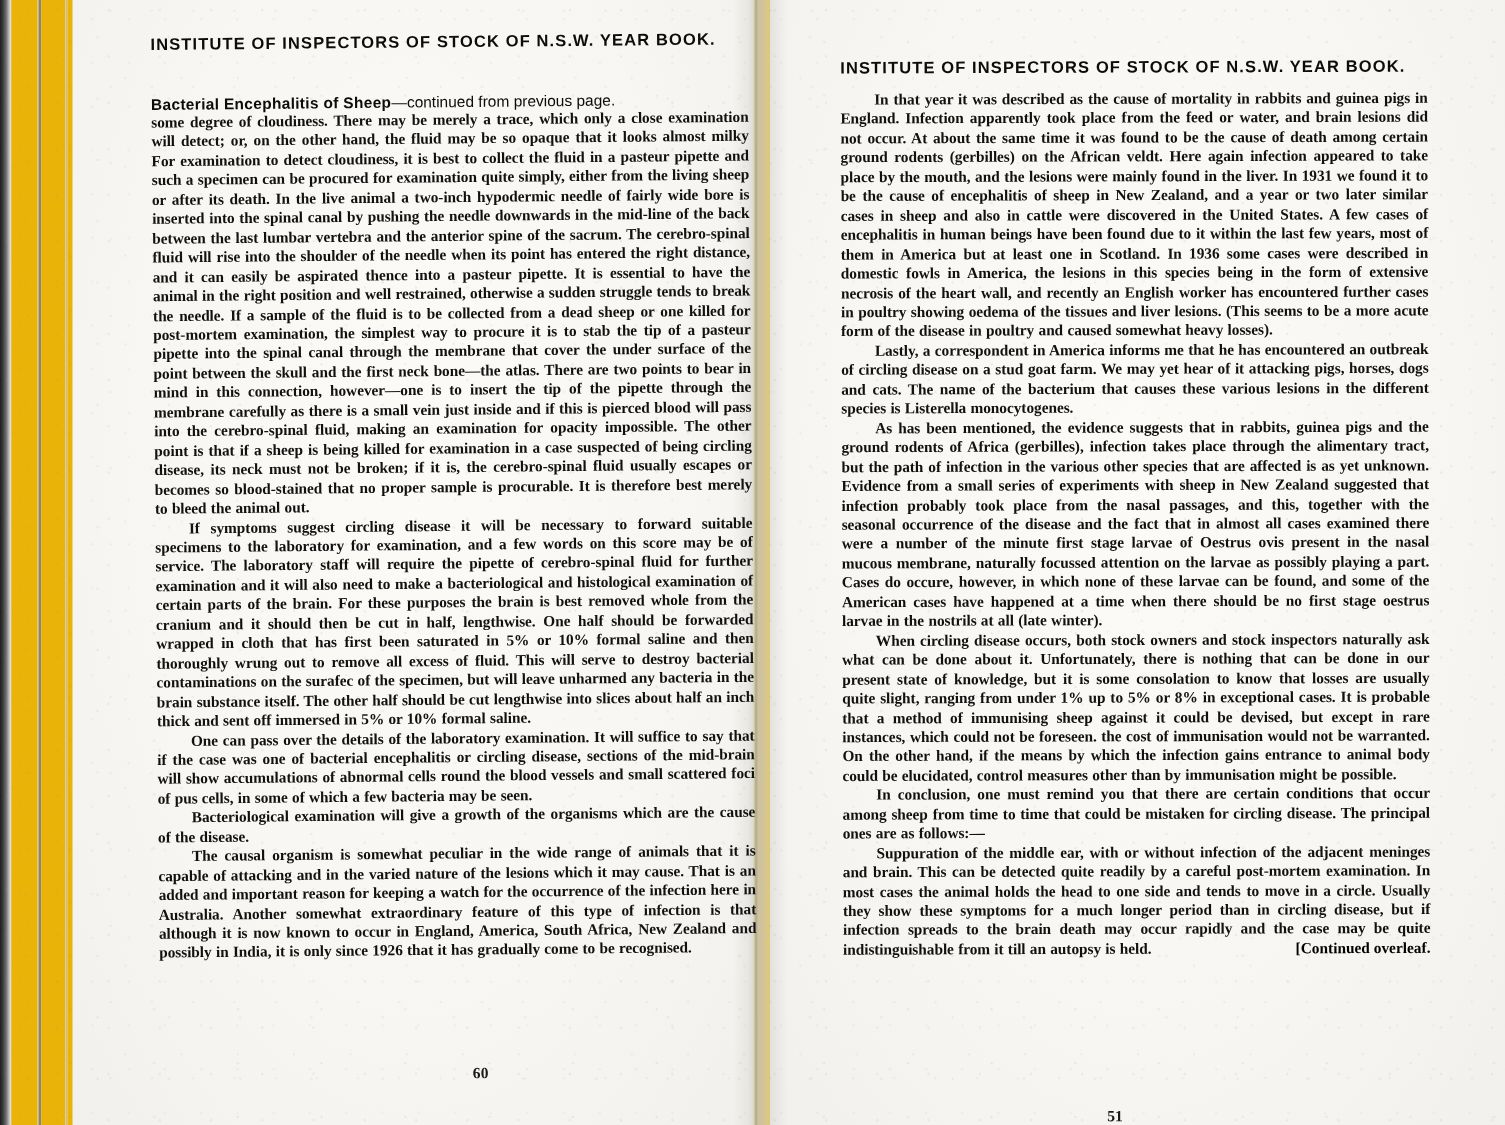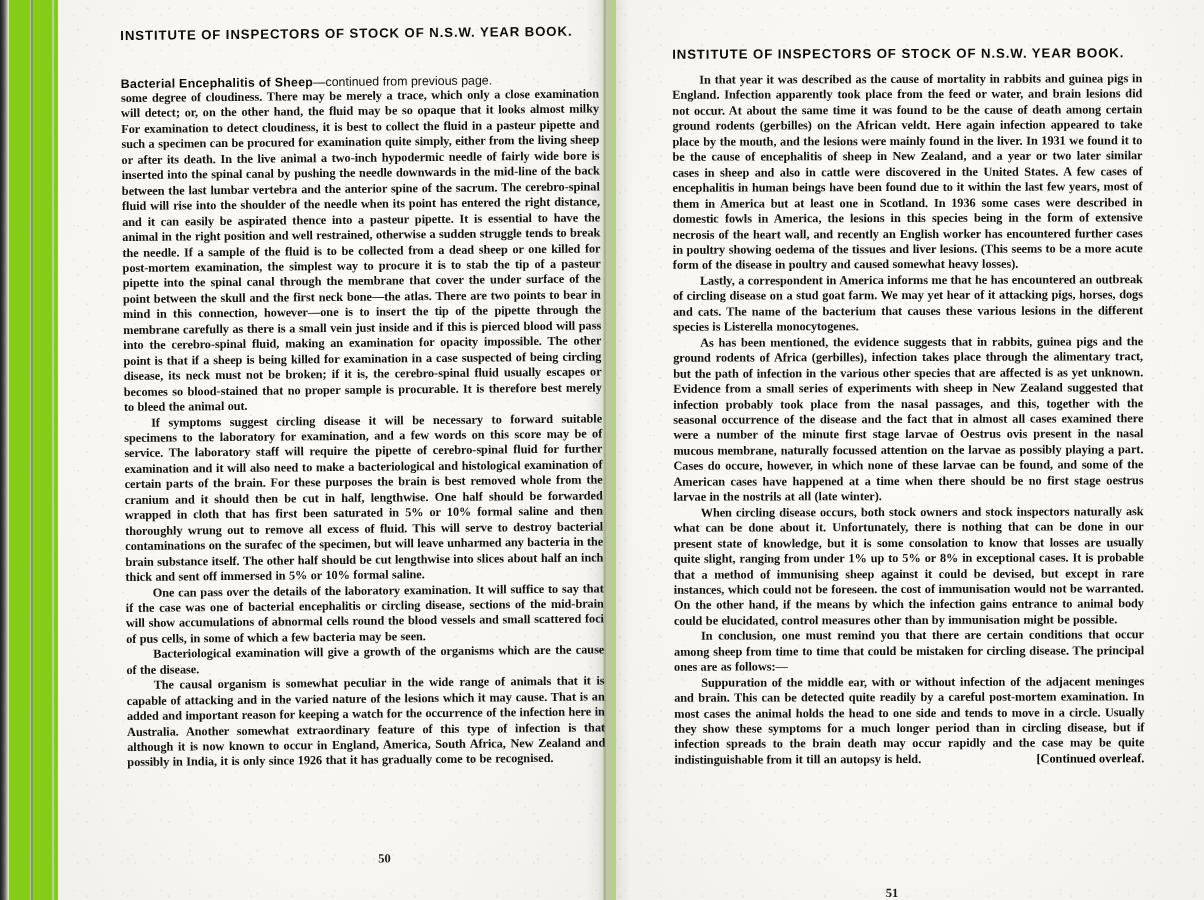--- a/index.html
+++ b/index.html
@@ -5,21 +5,21 @@
   html, body {
     margin: 0;
     padding: 0;
     background: #ffffff;
   }
   #scan {
     position: relative;
     width: 1204px;
     height: 900px;
     overflow: hidden;
-    background: #84cc16;
+    background: #eab308;
     font-family: "Liberation Sans", sans-serif;
   }
 
   
   .scan-edge-dark {
     position: absolute;
     top: 0; left: 0;
     width: 9px; height: 900px;
     background: linear-gradient(to right,
        #1d1d1d 0%, #3a3a3a 25%, #6e6e6e 55%, #c9c9c9 85%, #ececec 100%);
@@ -175,21 +175,21 @@
         <span>Bacterial Encephalitis of Sheep</span><span class="cont">—continued from previous page.</span>
       </div>
 
       <p class="body">some degree of cloudiness. There may be merely a trace, which only a close examination will detect; or, on the other hand, the fluid may be so opaque that it looks almost milky  For examination to detect cloudiness, it is best to collect the fluid in a pasteur pipette and such a specimen can be procured for examination quite simply, either from the living sheep or after its death.  In the live animal a two-inch hypodermic needle of fairly wide bore is inserted into the spinal canal by pushing the needle downwards in the mid-line of the back between the last lumbar vertebra and the anterior spine of the sacrum.  The cerebro-spinal fluid will rise into the shoulder of the needle when its point has entered the right distance, and it can easily be aspirated thence into a pasteur pipette.  It is essential to have the animal in the right position and well restrained, otherwise a sudden struggle tends to break the needle.  If a sample of the fluid is to be collected from a dead sheep or one killed for post-mortem examination, the simplest way to procure it is to stab the tip of a pasteur pipette into the spinal canal through the membrane that cover the under surface of the point between the skull and the first neck bone—the atlas.  There are two points to bear in mind in this connection, however—one is to insert the tip of the pipette through the membrane carefully as there is a small vein just inside and if this is pierced blood will pass into the cerebro-spinal fluid, making an examination for opacity impossible.  The other point is that if a sheep is being killed for examination in a case suspected of being circling disease, its neck must not be broken; if it is, the cerebro-spinal fluid usually escapes or becomes so blood-stained that no proper sample is procurable.  It is therefore best merely to bleed the animal out.</p>
       <p class="body indent">If symptoms suggest circling disease it will be necessary to forward suitable specimens to the laboratory for examination, and a few words on this score may be of service.  The laboratory staff will require the pipette of cerebro-spinal fluid for further examination and it will also need to make a bacteriological and histological examination of certain parts of the brain.  For these purposes the brain is best removed whole from the cranium and it should then be cut in half, lengthwise.  One half should be forwarded wrapped in cloth that has first been saturated in 5% or 10% formal saline and then thoroughly wrung out to remove all excess of fluid.  This will serve to destroy bacterial contaminations on the surafec of the specimen, but will leave unharmed any bacteria in the brain substance itself. The other half should be cut lengthwise into slices about half an inch thick and sent off immersed in 5% or 10% formal saline.</p>
       <p class="body indent">One can pass over the details of the laboratory examination.  It will suffice to say that if the case was one of bacterial encephalitis or circling disease, sections of the mid-brain will show accumulations of abnormal cells round the blood vessels and small scattered foci of pus cells, in some of which a few bacteria may be seen.</p>
       <p class="body indent">Bacteriological examination will give a growth of the organisms which are the cause of the disease.</p>
       <p class="body indent">The causal organism is somewhat peculiar in the wide range of animals that it is capable of attacking and in the varied nature of the lesions which it may cause.  That is an added and important reason for keeping a watch for the occurrence of the infection here in Australia.  Another somewhat extraordinary feature of this type of infection is that although it is now known to occur in England, America, South Africa, New Zealand and possibly in India, it is only since 1926 that it has gradually come to be recognised.</p>
     </div>
 
-    <div class="pagenum pagenum-left">50</div>
+    <div class="pagenum pagenum-left">60</div>
   </div>
 
   <div class="page page-right skew-right" style="background:none;">
 
     <div class="head-right">
       <div class="running-head">INSTITUTE OF INSPECTORS OF STOCK OF N.S.W. YEAR BOOK.</div>
     </div>
 
     <div class="block-right">
       <p class="body indent">In that year it was described as the cause of mortality in rabbits and guinea pigs in England. Infection apparently took place from the feed or water, and brain lesions did not occur. At about the same time it was found to be the cause of death among certain ground rodents (gerbilles) on the African veldt. Here again infection appeared to take place by the mouth, and the lesions were mainly found in the liver. In 1931 we found it to be the cause of encephalitis of sheep in New Zealand, and a year or two later similar cases in sheep and also in cattle were discovered in the United States.  A few cases of encephalitis in human beings have been found due to it within the last few years, most of them in America but at least one in Scotland.  In 1936 some cases were described in domestic fowls in America, the lesions in this species being in the form of extensive necrosis of the heart wall, and recently an English worker has encountered further cases in poultry showing oedema of the tissues and liver lesions.  (This seems to be a more acute form of the disease in poultry and caused somewhat heavy losses).</p>

